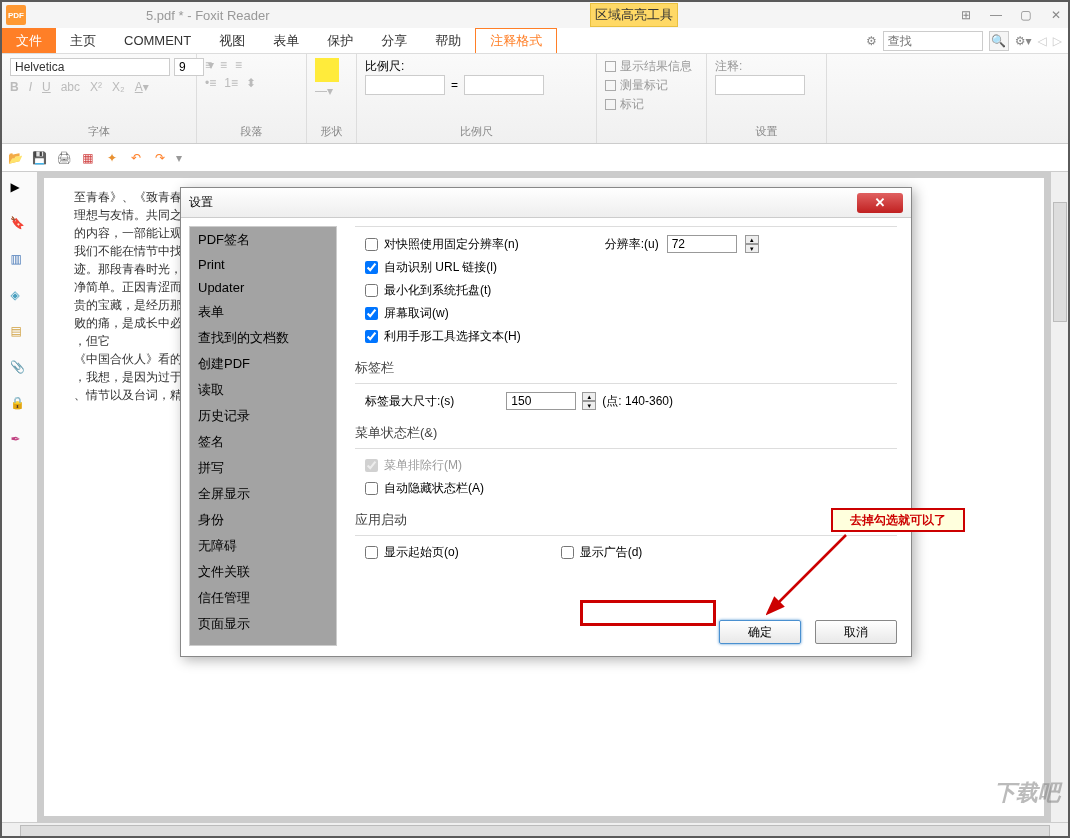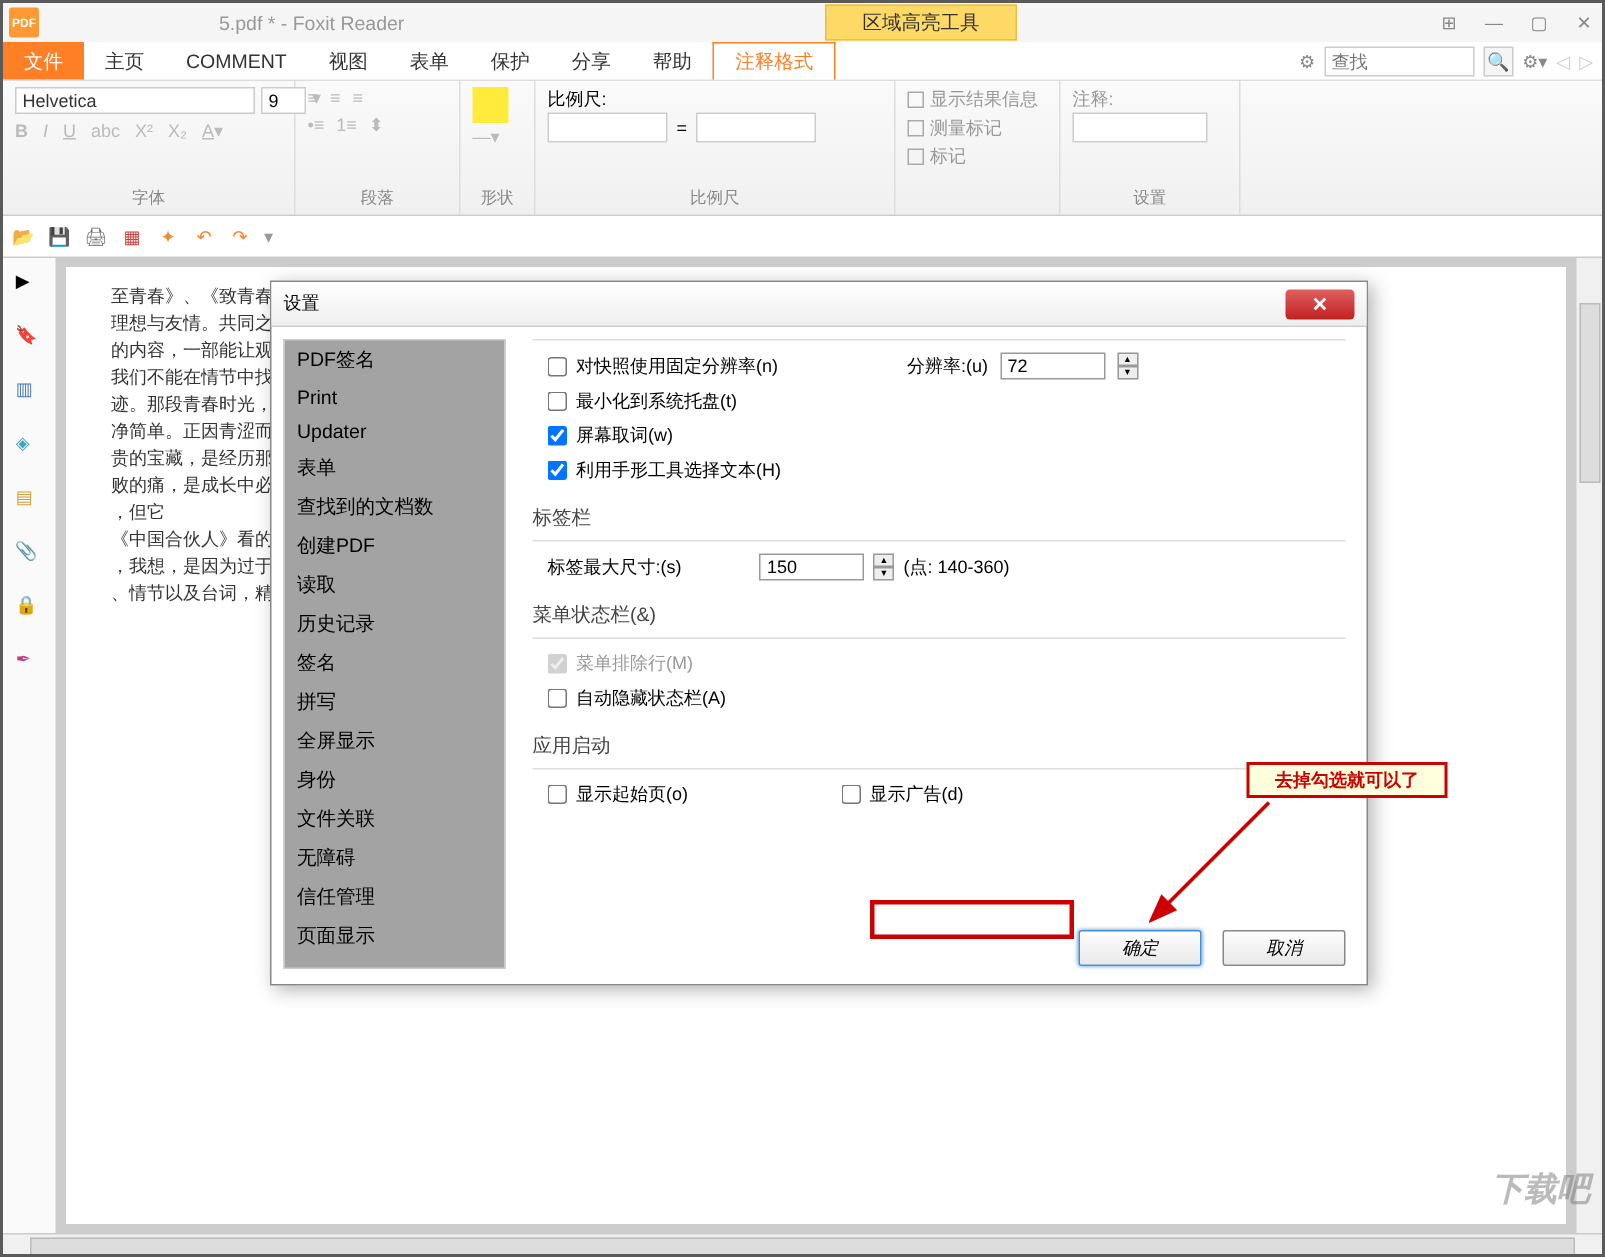--- a/index.html
+++ b/index.html
@@ -1,21 +1,21 @@
 <!DOCTYPE html>
 <html><head>
 <meta charset="utf-8">
 <style>
 * { box-sizing: border-box; margin: 0; padding: 0; font-family: "Microsoft YaHei", Arial, sans-serif; font-size: 12px; }
 body { background: #fff; width: 1070px; height: 838px; overflow: hidden; position: relative; border: 2px solid #5a5a5a; }
 .titlebar { height: 26px; background: #f5f5f5; display: flex; align-items: center; padding: 0 4px; }
 .pdf-icon { width: 20px; height: 20px; background: #ff9933; border-radius: 2px; color: #fff; font-size: 8px; font-weight: bold; display: flex; align-items: center; justify-content: center; margin-right: 120px; }
 .title-center { color: #999; font-size: 13px; }
 .title-spacer { flex: 1; }
-.highlight-tool { background: #ffd966; padding: 2px 24px; color: #333; border: 1px solid #e8c040; font-size: 13px; margin-right: 280px; }
+.highlight-tool { background: #ffd966; padding: 2px 4px; color: #333; border: 1px solid #e8c040; font-size: 13px; margin-right: 280px; }
 .win-btns { display: flex; gap: 14px; color: #888; }
 .win-btn { cursor: pointer; width: 16px; text-align: center; }
 .tabs { height: 26px; background: #fff; display: flex; align-items: stretch; border-bottom: 1px solid #ddd; }
 .tab { padding: 0 14px; color: #333; font-size: 13px; cursor: pointer; display: flex; align-items: center; }
 .tab.active-file { background: #ff7f27; color: #fff; }
 .tab.active-format { color: #ff7f27; border: 1px solid #ff7f27; border-bottom: none; background: #fff; }
 .tabs-right { margin-left: auto; display: flex; align-items: center; gap: 6px; padding-right: 6px; }
 .search-box { border: 1px solid #ccc; width: 100px; height: 20px; padding: 0 4px; color: #999; }
 .search-btn { width: 20px; height: 20px; border: 1px solid #ccc; background: #f5f5f5; }
 .gear-icon { color: #888; }
@@ -54,21 +54,21 @@
 .section { margin-bottom: 14px; }
 .section-title { color: #444; margin-bottom: 6px; font-size: 13px; }
 .section-body { border-top: 1px solid #ddd; padding-top: 8px; padding-left: 10px; display: flex; flex-direction: column; gap: 6px; }
 .opt-row { display: flex; align-items: center; gap: 6px; font-size: 13px; }
 .opt-row input[type=checkbox] { width: 13px; height: 13px; }
 .inline-right { margin-left: 80px; display: flex; align-items: center; gap: 8px; }
 .num-input { border: 1px solid #999; width: 70px; padding: 1px 4px; }
 .spinner { display: inline-flex; flex-direction: column; }
 .spin-btn { width: 14px; height: 9px; border: 1px solid #999; background: #eee; font-size: 7px; line-height: 7px; text-align: center; }
 .dlg-buttons { position: absolute; bottom: 10px; right: 14px; display: flex; gap: 14px; }
-.dlg-btn { width: 82px; height: 24px; border: 1px solid #888; background: linear-gradient(#fff, #e8e8e8); border-radius: 2px; cursor: pointer; font-style: italic; }
+.dlg-btn { width: 82px; height: 24px; border: 1px solid #888; background: linear-gradient(#fff, #e8e8e8); border-radius: 2px; cursor: pointer; }
 .dlg-btn.primary { border: 1px solid #4a90d0; box-shadow: 0 0 3px #4a90d0; }
 .callout { position: absolute; top: 290px; left: 490px; width: 134px; height: 24px; border: 2px solid #c00; background: #ffffdd; color: #c00; font-weight: bold; display: flex; align-items: center; justify-content: center; font-size: 12px; font-family: Liberation Serif, serif; }
 .arrow-svg { position: absolute; top: 312px; left: 425px; pointer-events: none; }
 .red-box { position: absolute; border: 3px solid #c00; }
 .watermark { position: absolute; bottom: 28px; right: 8px; font-size: 22px; color: rgba(120,120,120,0.5); font-style: italic; font-weight: bold; }
 .hscroll { height: 18px; background: #f0f0f0; border-top: 1px solid #ccc; display: flex; align-items: center; }
 .hscroll-track { flex: 1; height: 14px; background: #eee; margin: 0 18px; position: relative; }
 .hscroll-thumb { position: absolute; left: 0; width: 100%; height: 14px; background: #ddd; border: 1px solid #bbb; }
 </style>
 </head>
@@ -236,41 +236,45 @@
         <div class="dlg-item">Updater</div>
         <div class="dlg-item">表单</div>
         <div class="dlg-item">查找到的文档数</div>
         <div class="dlg-item">创建PDF</div>
         <div class="dlg-item">读取</div>
         <div class="dlg-item">历史记录</div>
         <div class="dlg-item">签名</div>
         <div class="dlg-item">拼写</div>
         <div class="dlg-item">全屏显示</div>
         <div class="dlg-item">身份</div>
+        <div class="dlg-item">无障碍</div>
         <div class="dlg-item">文件关联</div>
-        <div class="dlg-item">无障碍</div>
         <div class="dlg-item">信任管理</div>
         <div class="dlg-item">页面显示</div>
       </div>
     <div class="dlg-main">
       <div class="section">
         <div class="section-body">
           <div class="opt-row">
             <input type="checkbox" style="">
             <span>对快照使用固定分辨率(n)</span>
             <span class="inline-right">
               <span>分辨率:(u)</span>
               <input class="num-input" value="72" style="">
               <span class="spinner">
                   <span class="spin-btn">▴</span>
                   <span class="spin-btn">▾</span>
                 </span>
             </span>
           </div>
           <div class="opt-row">
+              <input type="checkbox" checked="" style="">
+              <span>自动识别 URL 链接(l)</span>
+            </div>
+          <div class="opt-row">
               <input type="checkbox" style="">
               <span>最小化到系统托盘(t)</span>
             </div>
           <div class="opt-row">
               <input type="checkbox" checked="" style="">
               <span>屏幕取词(w)</span>
             </div>
           <div class="opt-row">
               <input type="checkbox" checked="" style="">
               <span>利用手形工具选择文本(H)</span>

